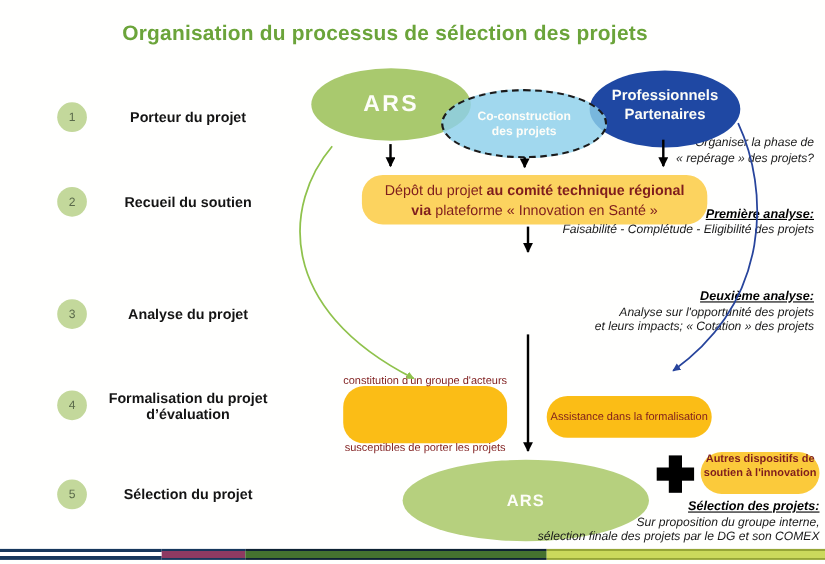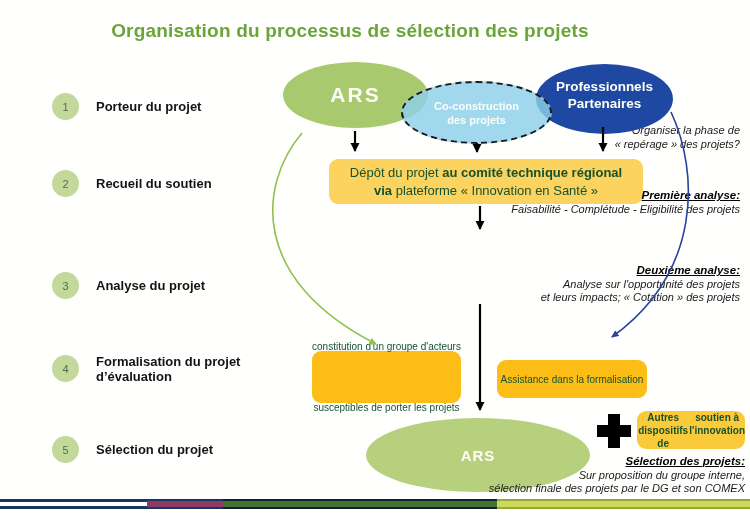--- a/index.html
+++ b/index.html
@@ -13,42 +13,42 @@
     position:absolute;top:20px;left:0;width:700px;text-align:center;
     font-size:19px;font-weight:bold;color:#6BA43A;letter-spacing:.2px;
   }
   
   .step-row{position:absolute;left:52px;width:240px;height:27px;display:flex;align-items:center;gap:17px;}
   .step-circle{
     width:27px;height:27px;border-radius:50%;background:#C3D89B;flex:0 0 27px;
     display:flex;align-items:center;justify-content:center;
     font-size:11px;color:#5a6a4a;
   }
-  .step-label{font-size:13px;font-weight:bold;color:#141414;line-height:15px;width:150px;}
+  .step-label{font-size:13px;font-weight:bold;color:#141414;line-height:15px;width:150px;text-align:center;}
   
   .ellipse{
     position:absolute;border-radius:50%;display:flex;flex-direction:column;
     align-items:center;justify-content:center;text-align:center;color:#fdfdf8;font-weight:bold;
   }
   .el-ars{left:283px;top:62px;width:145px;height:66px;background:#A9C96E;font-size:21px;letter-spacing:2px;z-index:1;}
   .el-pro{left:536px;top:64px;width:137px;height:62px;background:#1F48A3;font-size:13.5px;line-height:17px;padding-bottom:8px;z-index:2;}
   .el-coc{left:401px;top:81px;width:147px;height:59px;background:rgba(140,208,234,.82);
           border:2px dashed #1a1a1a;font-size:11px;line-height:14px;z-index:3;}
   .el-pink{left:374px;top:236px;width:211px;height:66px;background:#E2A6AB;font-size:13px;line-height:17px;padding-bottom:16px;}
   .el-pink .u{text-decoration:underline;}
   .el-ars2{left:366px;top:418px;width:224px;height:74px;background:#B6D07E;font-size:15px;line-height:17px;letter-spacing:1px;}
   
-  .box{position:absolute;border-radius:9px;text-align:center;color:#14532d;}
+  .box{position:absolute;border-radius:19px;text-align:center;color:#7f1d1d;}
   .box-depot{left:329px;top:159px;width:314px;height:45px;background:#FCD35F;font-size:13px;line-height:18px;padding-top:5px;box-sizing:border-box;}
   .box-depot .b{font-weight:bold;}
   .box-sm{background:#FBBD16;font-size:10px;line-height:13px;display:flex;flex-direction:column;justify-content:center;}
   .box-constitution{left:312px;top:351px;width:149px;height:52px;gap:48px;}
   .box-assistance{left:497px;top:360px;width:150px;height:38px;}
   .box-autres{left:637px;top:411px;width:108px;height:38px;background:#FBCA3B;font-size:10px;line-height:13px;
-              font-weight:bold;display:flex;flex-direction:row;justify-content:flex-start;}
+              font-weight:bold;display:flex;flex-direction:column;justify-content:flex-start;}
   
   .plus{position:absolute;left:597px;top:414px;width:34px;height:34px;}
   .plus::before{content:"";position:absolute;left:11px;top:0;width:12px;height:34px;background:#000;}
   .plus::after{content:"";position:absolute;left:0;top:11px;width:34px;height:12px;background:#000;}
   
   .note{position:absolute;text-align:right;color:#1a1a1a;font-size:11px;font-style:italic;line-height:13.5px;}
   .note .nt{font-weight:bold;text-decoration:underline;font-size:11.5px;color:#000;}
   .note-reperage{top:124px;right:10px;width:220px;}
   .note-premiere{top:189px;right:10px;width:270px;}
   .note-deuxieme{top:264px;right:10px;width:270px;}

